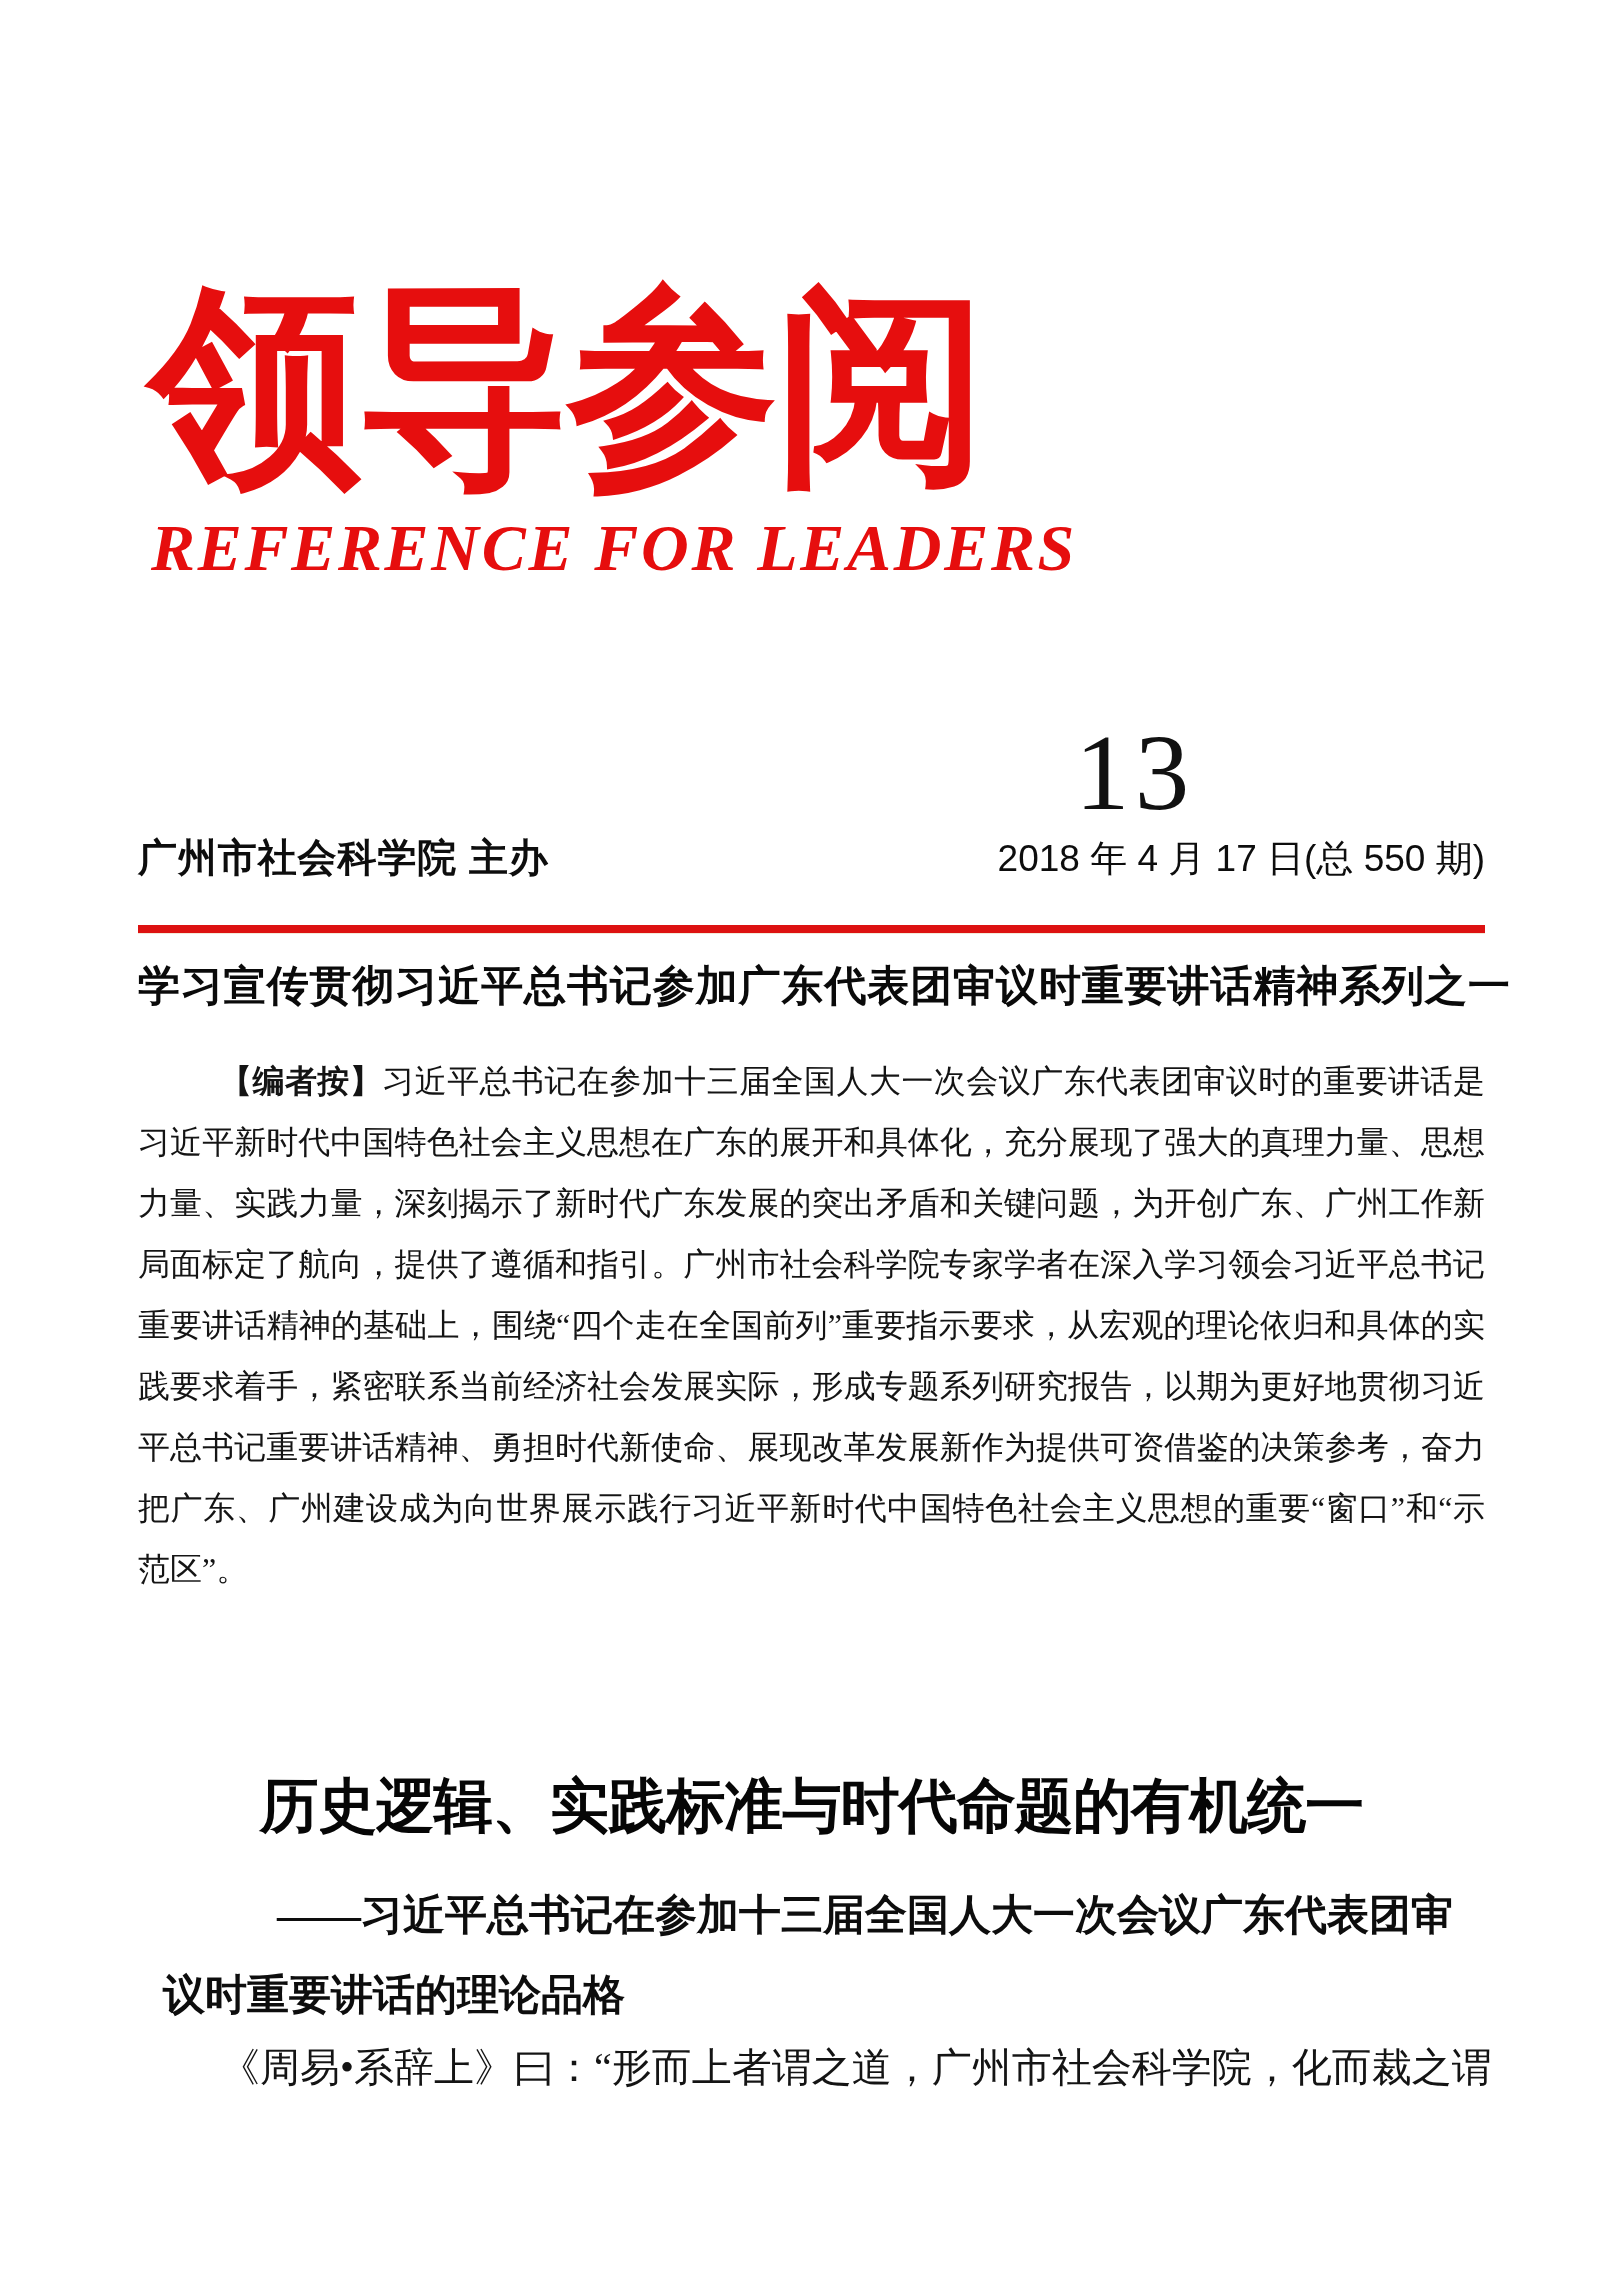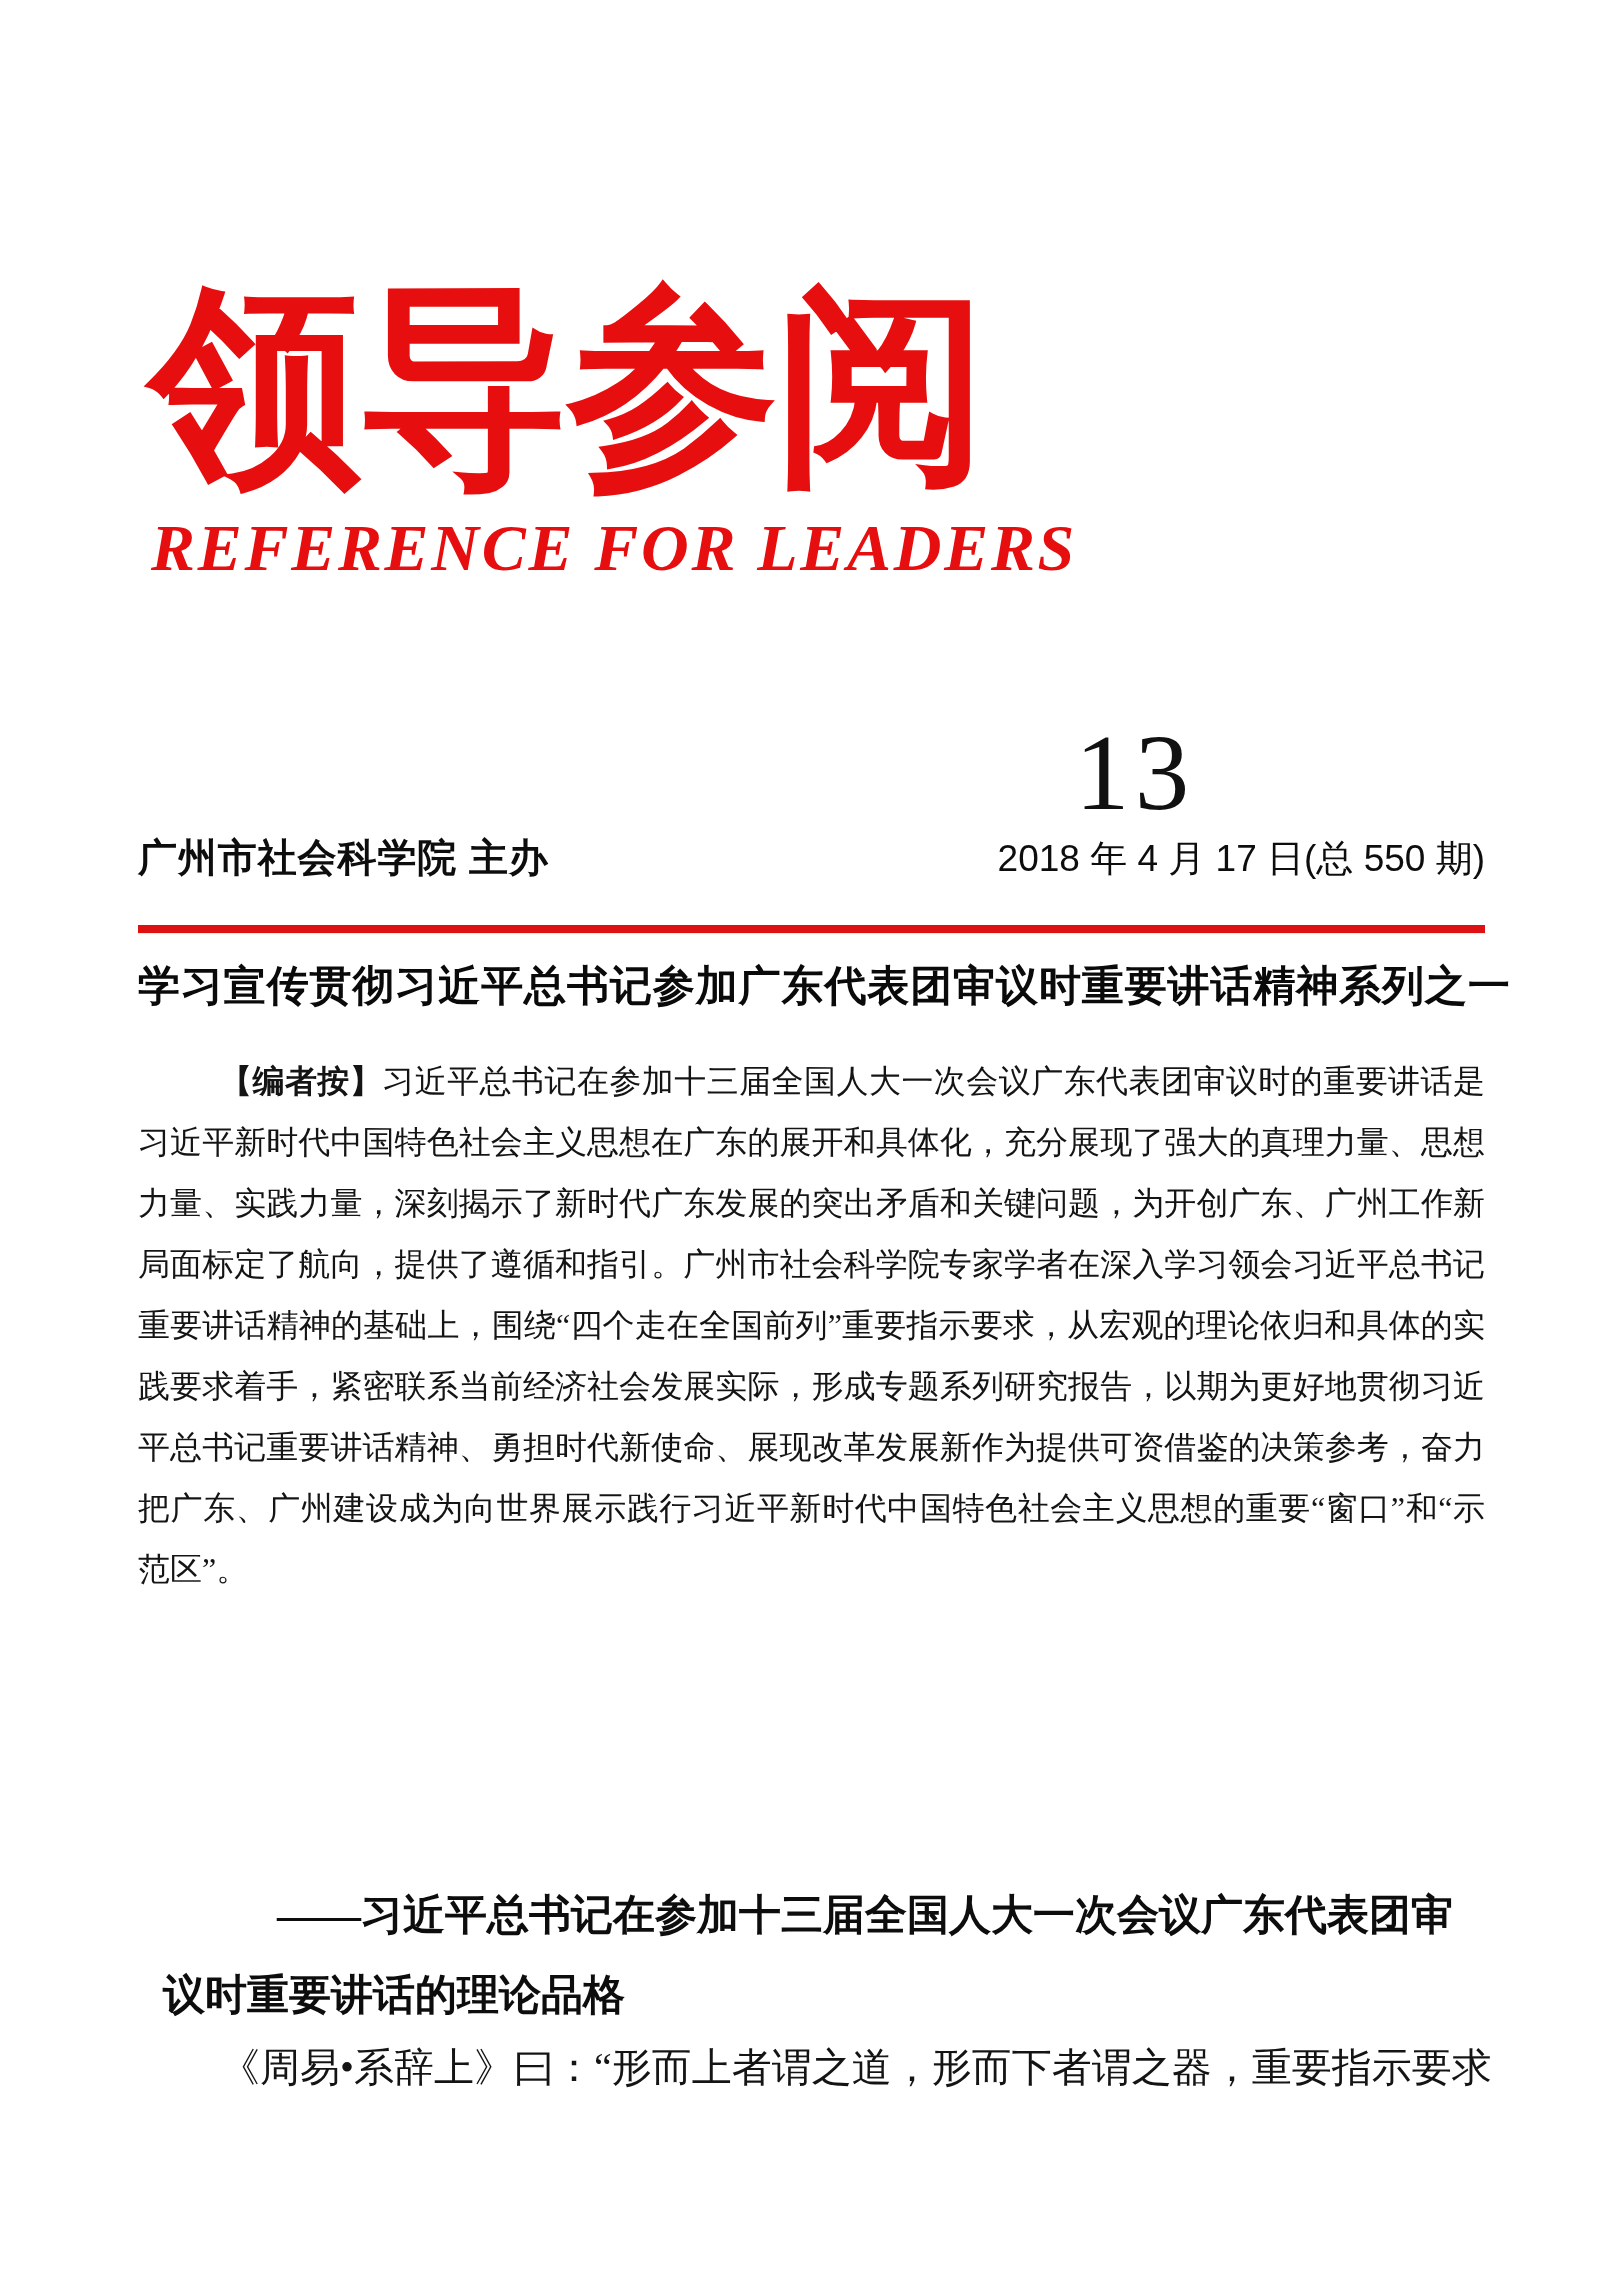--- a/index.html
+++ b/index.html
@@ -186,22 +186,23 @@
     <span class="publisher">广州市社会科学院 主办</span>
     <span class="date-line">2018 年 4 月 17 日(总 550 期)</span>
   </div>
 
   <div class="red-rule"></div>
 
   <h2 class="series-headline">学习宣传贯彻习近平总书记参加广东代表团审议时重要讲话精神系列之一</h2>
 
   <p class="editor-note"><span class="note-label">【编者按】</span><span>习近平总书记在参加十三届全国人大一次会议广东代表团审议时的重要讲话是习近平新时代中国特色社会主义思想在广东的展开和具体化，充分展现了强大的真理力量、思想力量、实践力量，深刻揭示了新时代广东发展的突出矛盾和关键问题，为开创广东、广州工作新局面标定了航向，提供了遵循和指引。广州市社会科学院专家学者在深入学习领会习近平总书记重要讲话精神的基础上，围绕“四个走在全国前列”重要指示要求，从宏观的理论依归和具体的实践要求着手，紧密联系当前经济社会发展实际，形成专题系列研究报告，以期为更好地贯彻习近平总书记重要讲话精神、勇担时代新使命、展现改革发展新作为提供可资借鉴的决策参考，奋力把广东、广州建设成为向世界展示践行习近平新时代中国特色社会主义思想的重要“窗口”和“示范区”。</span></p>
 
+  <h1 class="article-title">历史逻辑、实践标准与时代命题的有机统一</h1>
 
   <div class="article-subtitle">
     <div class="sub-line-1">——习近平总书记在参加十三届全国人大一次会议广东代表团审</div>
     <div class="sub-line-2">议时重要讲话的理论品格</div>
   </div>
 
-  <p class="article-body">《周易•系辞上》曰：“形而上者谓之道，形而下者谓之器，重要指示要求</p>
+  <p class="article-body">《周易•系辞上》曰：“形而上者谓之道，广州市社会科学院，化而裁之谓</p>
 
 </div>
 
 
 </body></html>

